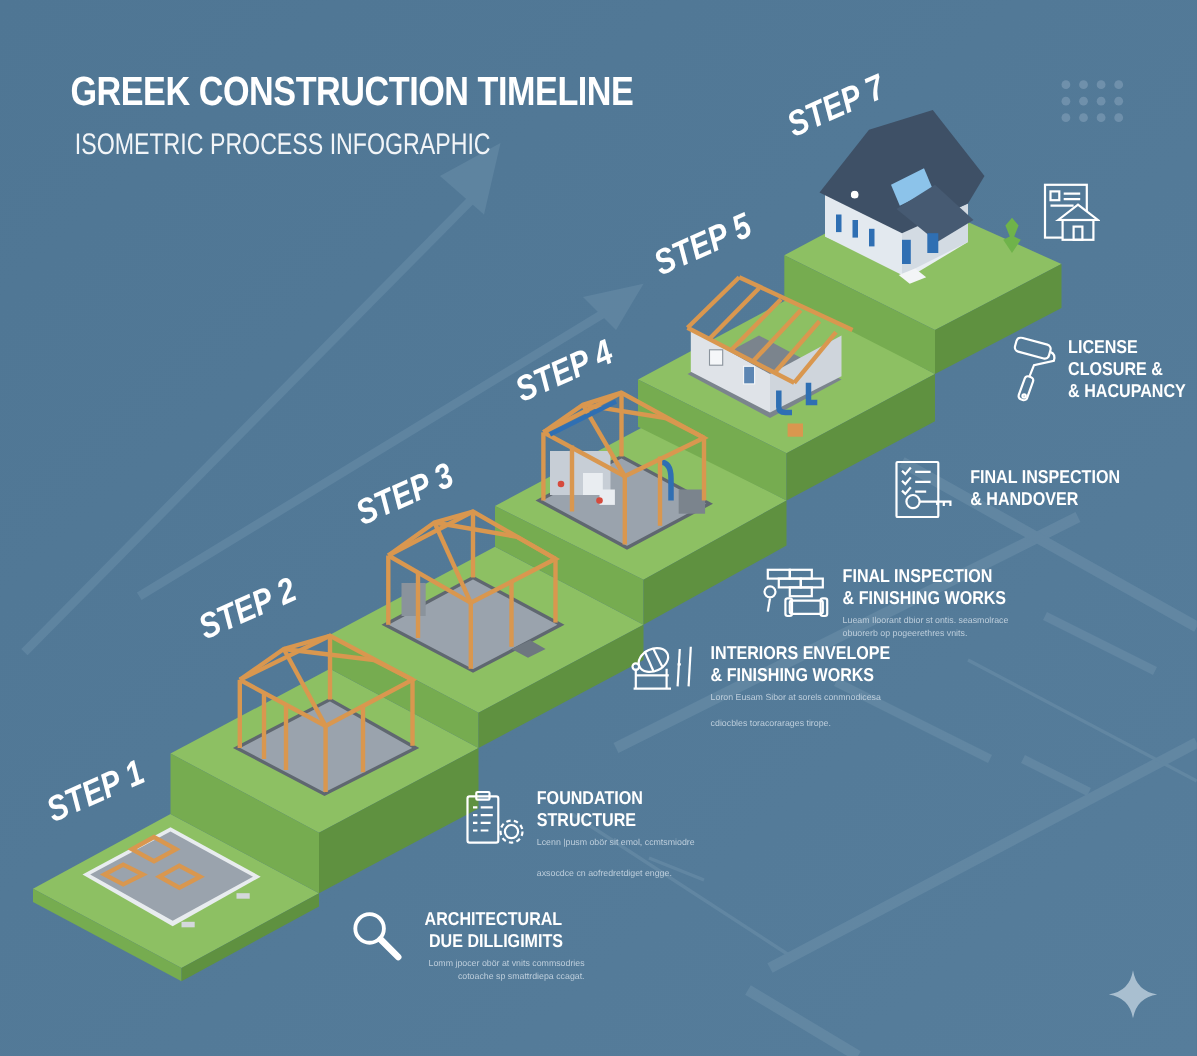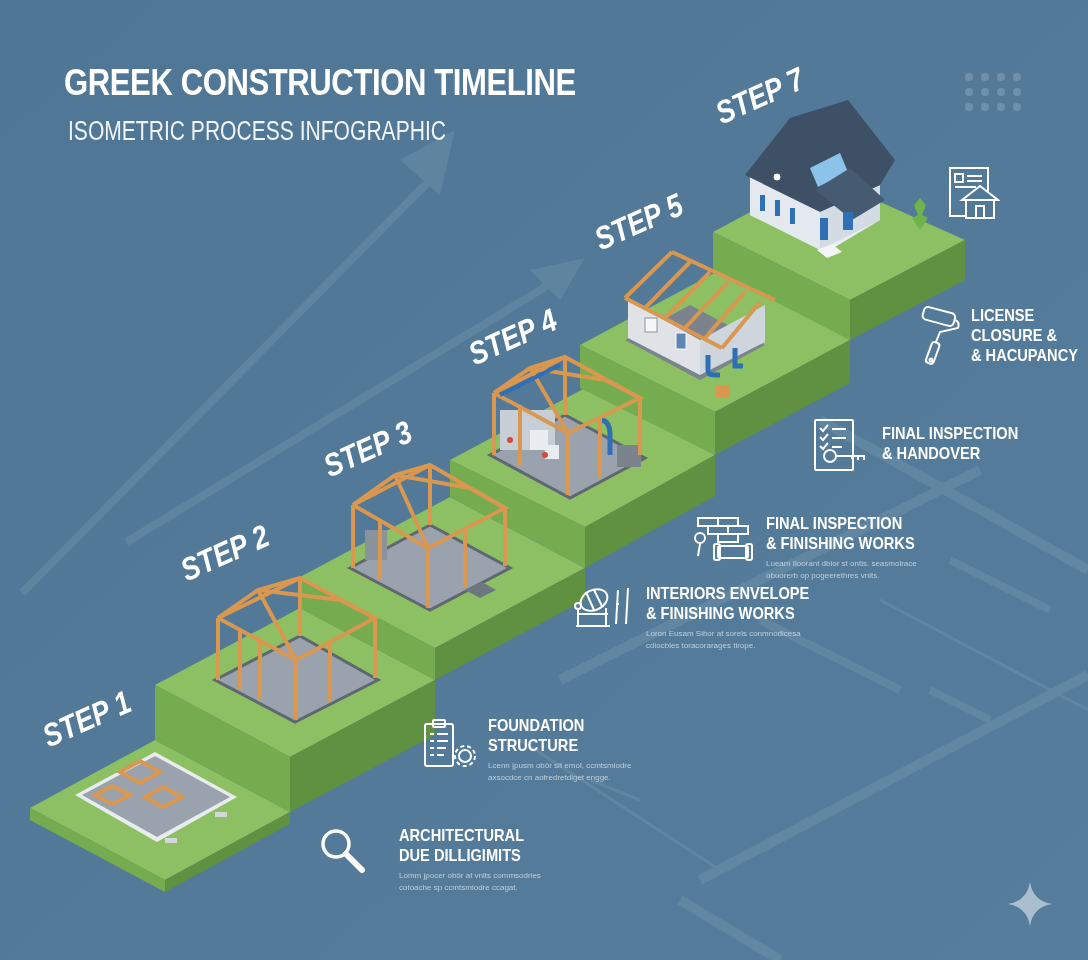--- a/index.html
+++ b/index.html
@@ -246,25 +246,25 @@
 <div class="step-label" style="left:604px; top:221px; transform: rotate(-24deg) scaleX(0.85);">STEP 5</div>
 <div class="step-label" style="left:725px; top:95px; transform: rotate(-24deg) scaleX(0.85);">STEP 7</div>
 
 <div class="info" style="left:318px; top:826px;">
   <span class="icon">
     <svg width="50" height="50" viewBox="0 0 50 50">
         <circle cx="18" cy="18" r="13" fill="none" stroke="#fff" stroke-width="3.5"></circle>
         <line x1="28" y1="28" x2="44" y2="44" stroke="#fff" stroke-width="6" stroke-linecap="round"></line>
       </svg>
   </span>
-  <div class="txt" style="margin-left:21px;">
+  <div class="txt" style="margin-left:8px;align-items:flex-end;">
     <span class="head">ARCHITECTURAL</span>
     <span class="head">DUE DILLIGIMITS</span>
     <span class="desc">Lomm jpocer obör at vnits commsodries</span>
-    <span class="desc" style="margin-top:0">cotoache sp ccmtsmiodre ccagat.</span>
+    <span class="desc" style="margin-top:0">cotoache sp smattrdiepa ccagat.</span>
   </div>
 </div>
 
 <div class="info" style="left:422px; top:716px;">
   <span class="icon">
     <svg width="56" height="56" viewBox="0 0 56 56" fill="none" stroke="#fff" stroke-width="2">
         <rect x="3" y="8" width="28" height="42" rx="2"></rect>
         <rect x="11" y="4" width="12" height="7" rx="1"></rect>
         <line x1="8" y1="18" x2="12" y2="18"></line>
         <line x1="15" y1="18" x2="26" y2="18"></line>
@@ -275,42 +275,42 @@
         <line x1="8" y1="39" x2="12" y2="39"></line>
         <line x1="15" y1="39" x2="22" y2="39"></line>
         <circle cx="43" cy="40" r="6"></circle>
         <circle cx="43" cy="40" r="10" stroke-dasharray="4 3"></circle>
       </svg>
   </span>
   <div class="txt">
     <span class="head">FOUNDATION</span>
     <span class="head">STRUCTURE</span>
     <span class="desc">Lcenn |pusm obör sit emol, ccmtsmiodre</span>
-    <span class="desc" style="margin-top:0">axsocdce cn aofredretdiget engge.</span>
+    <span class="desc" style="margin-top:16px">axsocdce cn aofredretdiget engge.</span>
   </div>
 </div>
 
 <div class="info" style="left:572px; top:584px;">
   <span class="icon">
     <svg width="64" height="46" viewBox="0 0 64 46" fill="none" stroke="#fff" stroke-width="2">
         <ellipse cx="22" cy="16" rx="14" ry="10" transform="rotate(-25 22 16)"></ellipse>
         <line x1="14" y1="8" x2="22" y2="26"></line>
         <line x1="22" y1="6" x2="30" y2="22"></line>
         <path d="M6 24 v18 M6 30 h30 M34 24 v18 M4 42 h34"></path>
         <circle cx="6" cy="22" r="3"></circle>
         <line x1="46" y1="6" x2="44" y2="40"></line>
         <line x1="56" y1="4" x2="54" y2="40"></line>
         <line x1="44" y1="20" x2="47" y2="20"></line>
       </svg>
   </span>
   <div class="txt">
     <span class="head">INTERIORS ENVELOPE</span>
     <span class="head">&amp; FINISHING WORKS</span>
     <span class="desc">Loron Eusam Sibor at sorels conmnodicesa</span>
-    <span class="desc" style="margin-top:0">cdiocbles toracorarages tirope.</span>
+    <span class="desc" style="margin-top:12px">cdiocbles toracorarages tirope.</span>
   </div>
 </div>
 
 <div class="info" style="left:690px; top:514px;">
   <span class="icon">
     <svg width="66" height="50" viewBox="0 0 66 50" fill="none" stroke="#fff" stroke-width="2">
         <rect x="8" y="4" width="20" height="8"></rect>
         <rect x="28" y="4" width="20" height="8"></rect>
         <rect x="18" y="12" width="20" height="8"></rect>
         <rect x="38" y="12" width="20" height="8"></rect>

